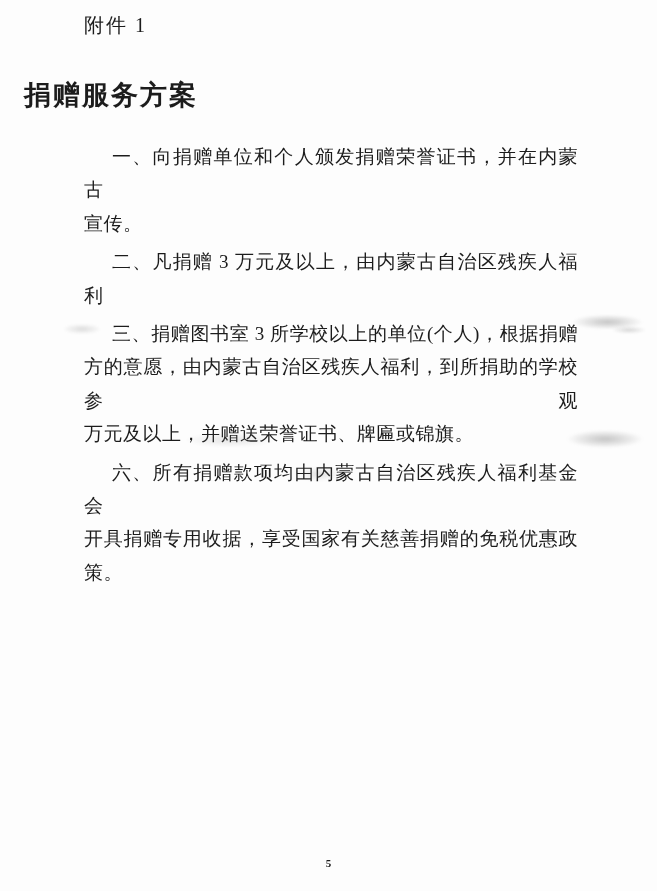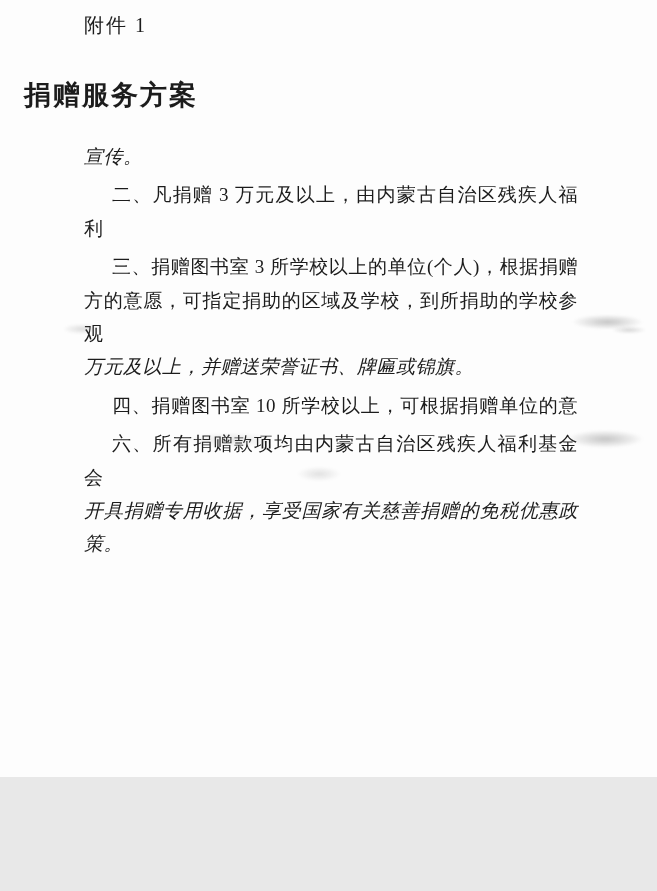--- a/index.html
+++ b/index.html
@@ -1,19 +1,19 @@
 <!DOCTYPE html>
 <html><head>
 <meta charset="utf-8">
 <style>
   html, body { margin: 0; padding: 0; background: #e8e8e8; }
   .page {
     position: relative;
     width: 657px;
-    height: 777px;
+    height: 891px;
     margin: 0 auto;
     background: #fdfdfd;
     overflow: hidden;
     font-family: "Liberation Serif", "DejaVu Serif", serif;
     color: #1c1c1c;
   }
   .attachment-label {
     position: absolute;
     left: 84px;
     top: 12px;
@@ -41,21 +41,21 @@
   }
   .para { margin: 0 0 5px 0; }
   .t-line {
     line-height: 33.4px;
     text-align: justify;
     text-align-last: justify;
     text-justify: inter-character;
     letter-spacing: 0.5px;
   }
   .t-line.first { text-indent: 28px; }
-  .t-line.last  { text-align-last: left; font-style: italic; }
+  .t-line.last  { text-align-last: left; }
   .page-num {
     position: absolute;
     top: 857px;
     left: 0;
     width: 657px;
     text-align: center;
     font-size: 11px;
     font-weight: bold;
   }
   
@@ -77,32 +77,32 @@
 
 <div class="page">
 
   <div class="attachment-label">附件 1</div>
 
   <div class="doc-title">捐赠服务方案</div>
 
   <div class="body-block">
     <div>
         <div class="para">
+          <div class="t-line first">一、向捐赠单位和个人颁发捐赠荣誉证书，并在内蒙古</div>
           <div class="t-line last">宣传。</div>
         </div>
         <div class="para">
           <div class="t-line first">二、凡捐赠 3 万元及以上，由内蒙古自治区残疾人福利</div>
         </div>
         <div class="para">
           <div class="t-line first">三、捐赠图书室 3 所学校以上的单位(个人)，根据捐赠</div>
-          <div class="t-line">方的意愿，可指定捐助的区域及学校，到所捐助的学校参观</div>
+          <div class="t-line">方的意愿，由内蒙古自治区残疾人福利，到所捐助的学校参观</div>
           <div class="t-line last">万元及以上，并赠送荣誉证书、牌匾或锦旗。</div>
         </div>
         <div class="para">
-          <div class="t-line first">四、捐赠图书室 10 所学校以上，可根据捐赠单位的意</div>
         </div>
         <div class="para">
           <div class="t-line first">六、所有捐赠款项均由内蒙古自治区残疾人福利基金会</div>
           <div class="t-line last">开具捐赠专用收据，享受国家有关慈善捐赠的免税优惠政策。</div>
         </div>
       </div>
 
   </div>
 
   <div class="noise n1"></div>

